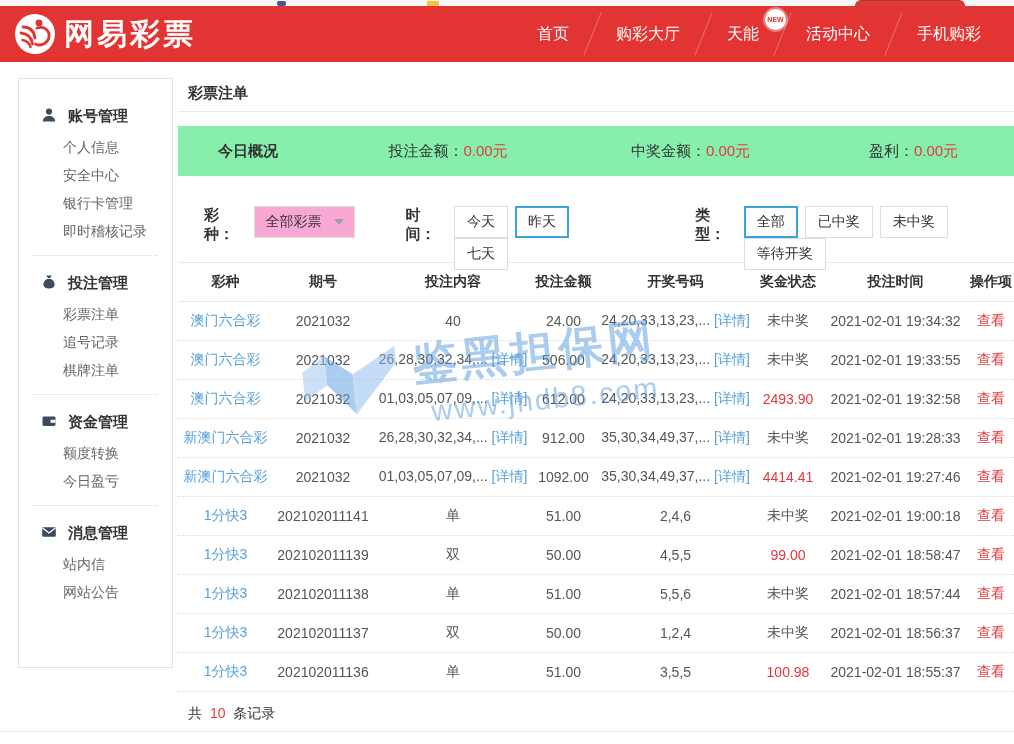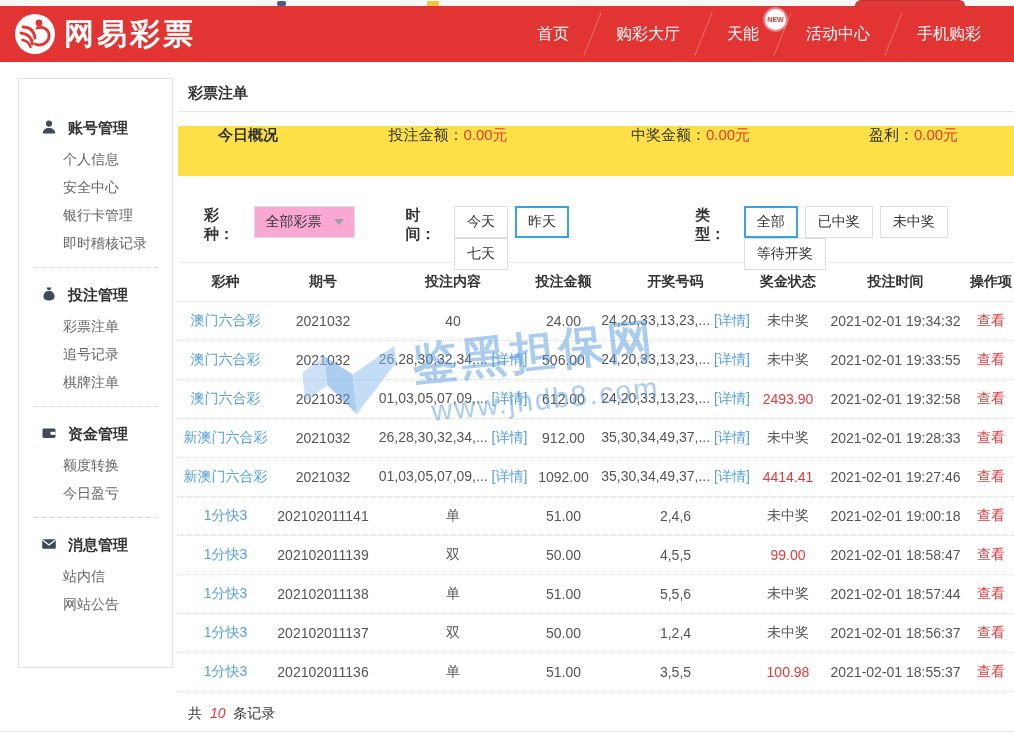--- a/index.html
+++ b/index.html
@@ -30,34 +30,34 @@
   .nav-sep { width:1px; height:46px; background:rgba(255,255,255,.3); transform:rotate(22deg); }
   .new-badge { position:absolute; top:3px; right:-4px; width:21px; height:21px; background:#fff;
     border-radius:50%; color:var(--header_red,#e23433); font-size:7px; font-weight:bold;
     display:flex; align-items:center; justify-content:center;
     box-shadow:0 0 0 2px rgba(255,255,255,.35); }
 
   
   .layout { display:flex; padding:16px 0 0 18px; align-items:flex-start; }
 
   
-  .sidebar { width:155px; border:1px solid #e3e3e3; background:#fff; padding:32px 0 26px;
+  .sidebar { width:155px; border:1px solid #e3e3e3; background:#fff; padding:20px 0 26px;
     min-height:590px; flex-shrink:0; }
   .sb-section { display:flex; align-items:center; gap:11px; padding-left:22px; height:34px;
     font-size:15px; font-weight:bold; color:var(--text_dark,#333); cursor:pointer; }
   .sb-section svg { flex-shrink:0; }
   .sb-item { display:block; padding-left:44px; height:28px; line-height:28px; font-size:14px; color:#666; }
   .sb-divider { border-top:1px dotted #d5d5d5; margin:10px 14px; }
 
   
   .content { flex:1; margin-left:5px; min-width:0; }
   .page-title-row { padding:6px 10px 0; height:34px; border-bottom:1px solid #e9e9e9; }
   .page-title-row h1 { font-size:15px; color:var(--text_dark,#333); font-weight:bold; }
 
-  .overview { margin-top:14px; height:50px; background:#fde047; display:flex; }
+  .overview { margin-top:14px; height:50px; background:#86efac; display:flex; align-items:center; }
   .ov-title { width:150px; padding-left:40px; font-size:15px; font-weight:bold; color:var(--text_dark,#333); }
   .stat { font-size:15px; color:var(--text_dark,#333); text-align:center; }
   .stat:nth-of-type(2){ width:240px; } .stat:nth-of-type(3){ width:245px; } .stat:nth-of-type(4){ flex:1; }
   .stat .val { color:var(--value_red,#e4393c); }
 
   .filters { margin-top:30px; height:34px; display:flex; }
   .f-label { font-size:15px; font-weight:bold; color:var(--text_dark,#333); }
   .f-label.first { margin-left:26px; }
   .select { width:110px; height:32px; border:1px solid #ddd; background:#f9a8d4; margin-left:8px;
     display:flex; align-items:center; justify-content:center; gap:12px; font-size:14px; color:var(--text_dark,#333); cursor:pointer; }
@@ -75,21 +75,21 @@
     font-size:14px; white-space:nowrap; }
   .trow.thead { height:40px; border-top:1px solid #e8e8e8; border-bottom:1px solid #e8e8e8;
     font-weight:bold; color:var(--text_dark,#333); }
   .c { text-align:center; flex-shrink:0; }
   .c0{width:95px} .c1{width:100px} .c2{width:160px}
   .c3{width:65px; padding-right:4px;}
   .c4{width:155px} .c5{width:70px} .c6{width:145px} .c7{width:46px}
   .blue { color:var(--link_blue,#56a0db); }
   .red  { color:var(--value_red,#e4393c); }
   .tfooter { padding:13px 10px; font-size:14px; color:var(--text_dark,#333); }
-  .tfooter .red { margin:4px 4px;font-style:italic; }
+  .tfooter .red { margin:4px 4px; }
 
   .bottom-line { position:absolute; left:0; right:0; top:731px; border-top:1px solid #e7e7e7; }
 
   
   .watermark { position:absolute; left:298px; top:328px; display:flex; align-items:flex-start;
     opacity:.5; transform:rotate(-6deg); pointer-events:none; z-index:5; }
   .wm-texts { margin-left:12px; }
   .wm-t1 { font-size:45px; font-weight:bold; color:var(--watermark_blue,#579ade); letter-spacing:4px; }
   .wm-t2 { font-size:29px; color:var(--watermark_blue,#579ade); letter-spacing:2px; margin:2px 0 0 14px; }
 </style>

